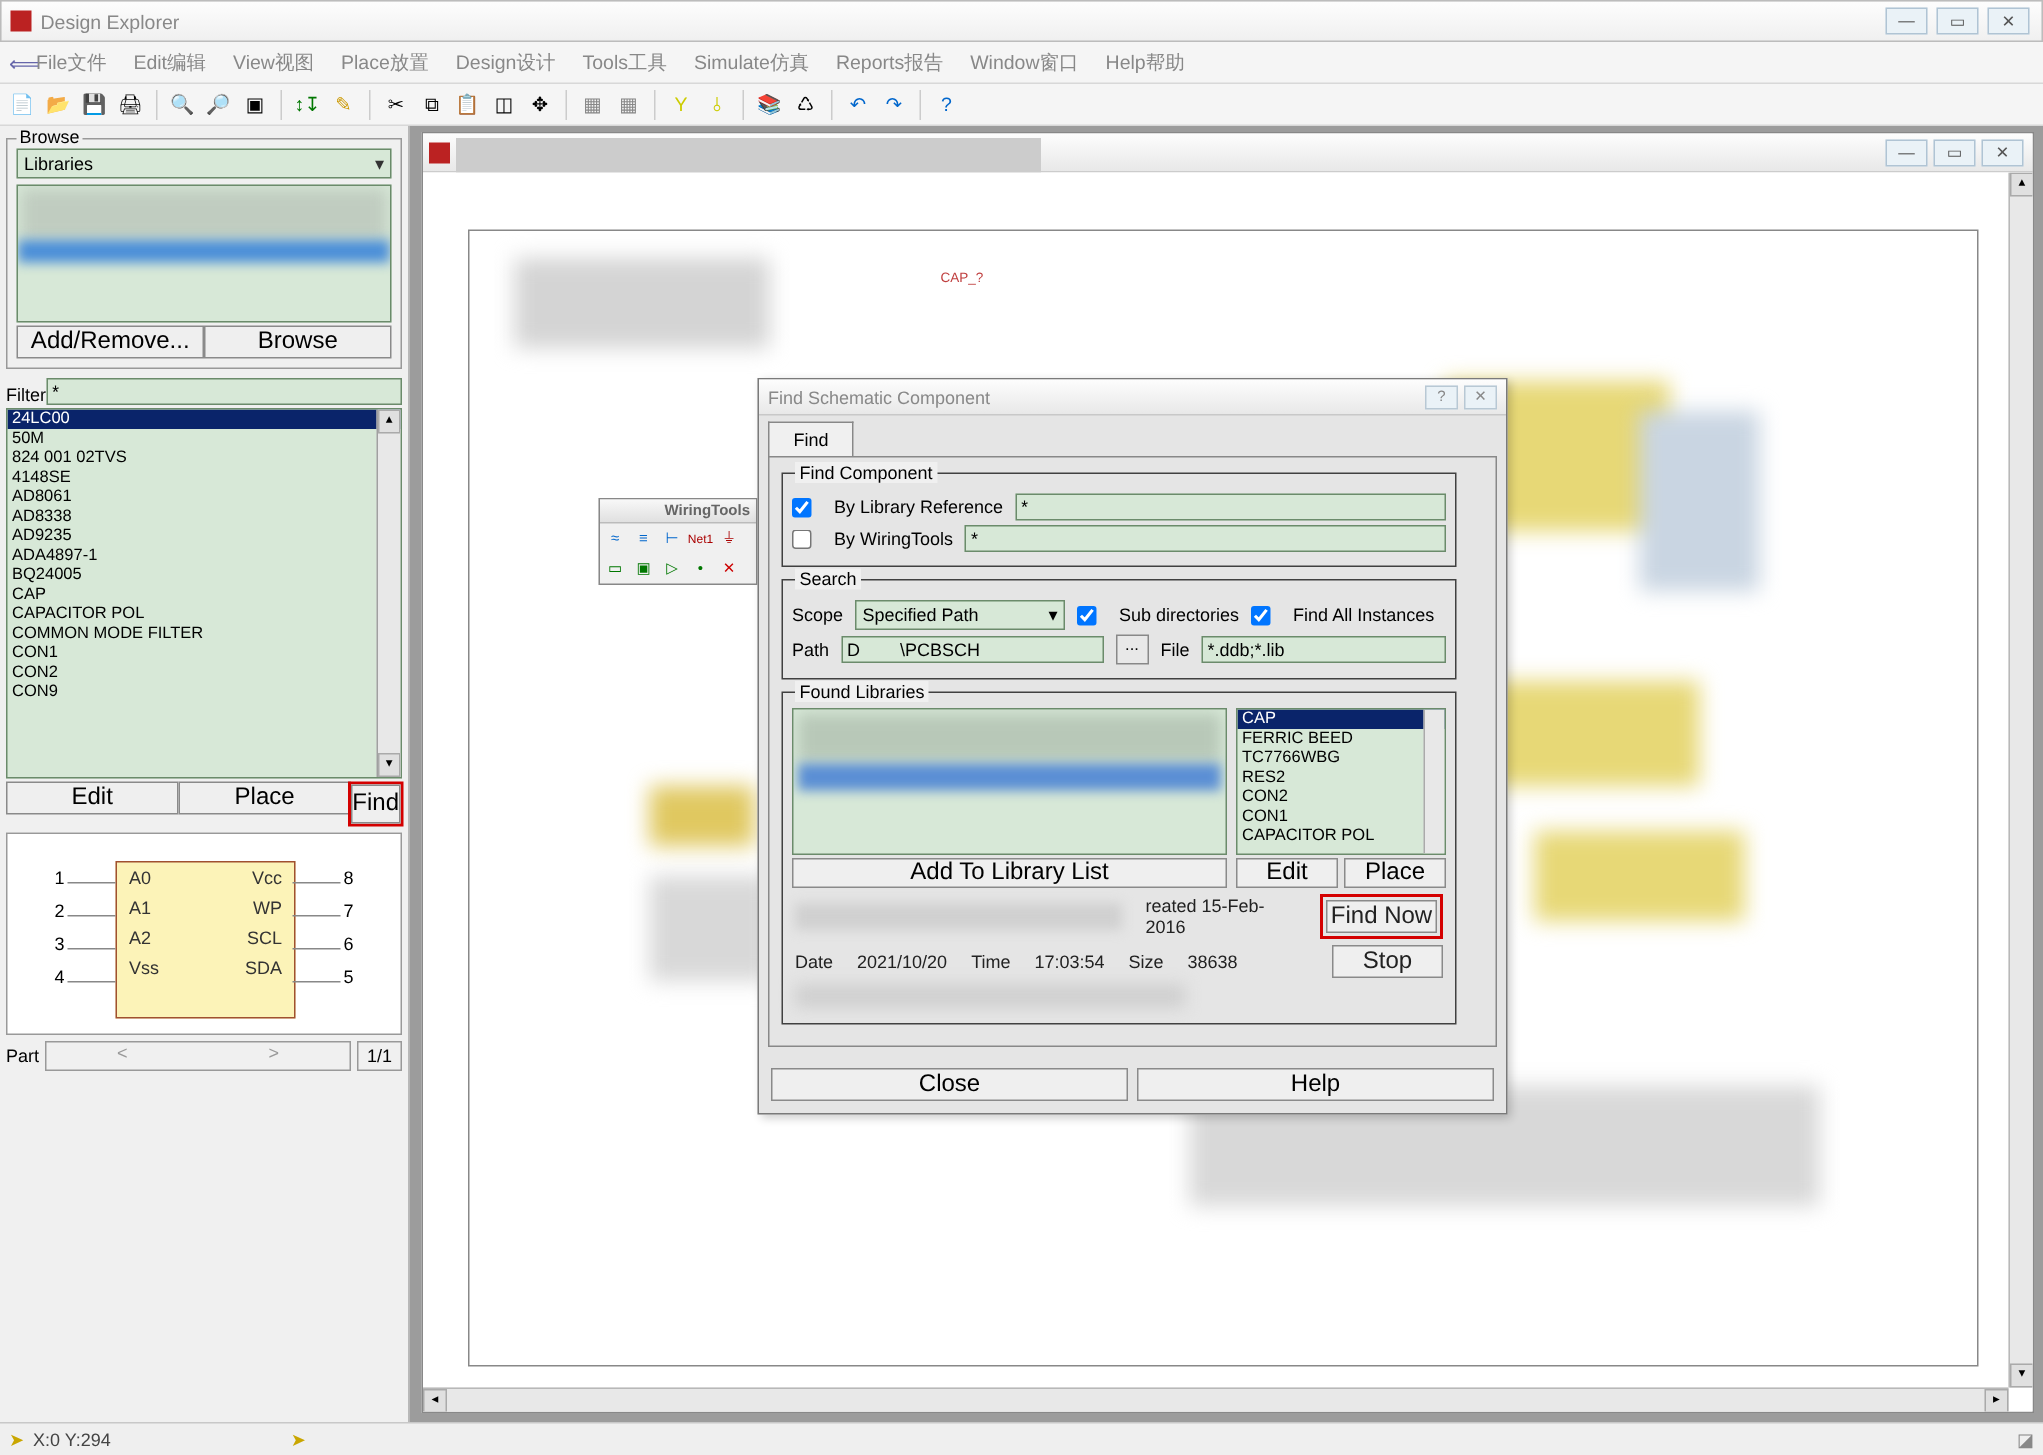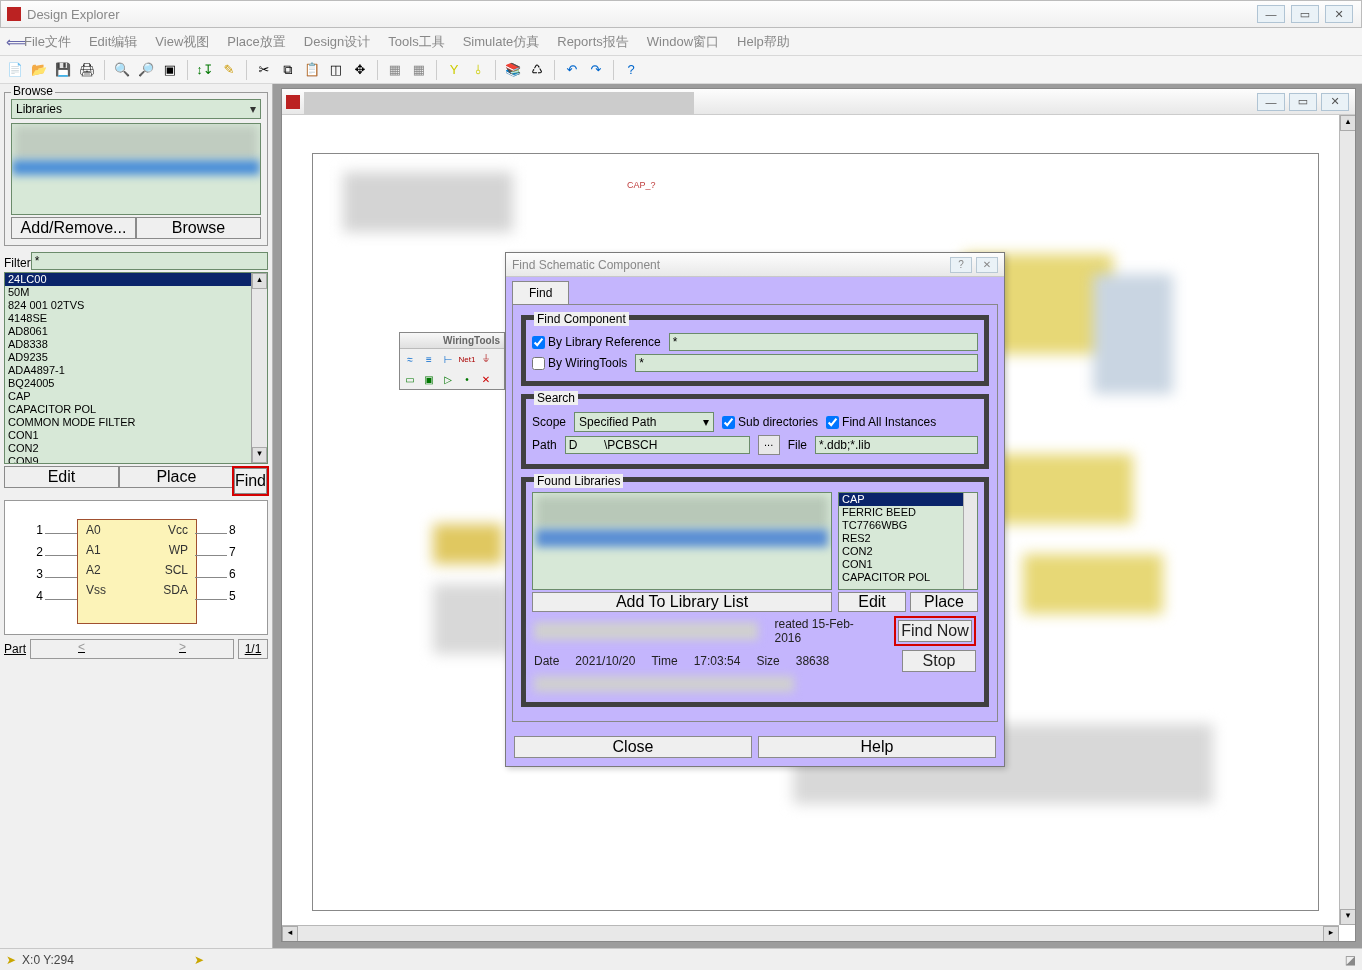--- a/index.html
+++ b/index.html
@@ -35,39 +35,39 @@
 .combo .dd { color:#333; }
 
 .listbox { width:100%; background:#d7e8d7; border:1px solid #6b8b6b; margin-top:4px; font-size:11px; overflow:hidden; }
 
 .btnrow { display:flex; margin-top:2px; }
 .wbtn { flex:1; background:#efefef; border:1px solid #8a8a8a; height:22px; font-size:16px; display:flex; align-items:center; justify-content:center; cursor:default; }
 
 .filterrow { display:flex; align-items:flex-end; margin:4px 2px 0 2px; font-size:12px; }
 .filterrow input { flex:1; background:#d7e8d7; border:1px solid #6b8b6b; height:18px; padding:0 3px; font-size:12px; }
 
-.componentlist { margin:2px 2px 0 2px; border:1px solid #6b8b6b; background:#d7e8d7; height:192px; font-size:11px; overflow:hidden; position:relative; }
+.componentlist { margin:2px 2px 0 2px; border:1px solid #6b8b6b; background:#d7e8d7; height:247px; font-size:11px; overflow:hidden; position:relative; }
 .componentlist .lbitem { padding:0 3px; height:13px; line-height:13px; }
 .componentlist .sel { background:#0a246a; color:#fff; }
 .complist-scroll { position:absolute; right:0; top:0; bottom:0; width:16px; border-left:1px solid #a0a0a0; background:#e8e8e8; }
 .complist-scroll .sbtn { height:16px; background:#e0e0e0; border:1px solid #aaa; font-size:9px; text-align:center; }
 
 .editrow { display:flex; margin:2px 2px 0 2px; }
 .editrow .wbtn { flex:1; }
 .findbox-hi { border:2px solid #d40000; padding:0; margin-left:-2px; margin-right:-1px; }
 .findbox-hi .wbtn { height:26px; }
 
 .previewbox { margin:4px 2px 2px 2px; border:1px solid #999; background:#fff; height:135px; position:relative; }
 .chip { position:absolute; left:72px; top:18px; width:120px; height:105px; background:#fcf3b8; border:1px solid #a05030; }
 .chip .pinrow { display:flex; justify-content:space-between; padding:3px 8px; font-size:12px; color:#333; }
 .previewbox .pinnuml { position:absolute; left:20px; font-size:12px; text-align:right; width:18px; }
 .previewbox .pinnumr { position:absolute; right:20px; font-size:12px; text-align:left; width:18px; }
 .previewbox .pinline { position:absolute; height:1px; background:#888; width:32px; }
 
-.partrow { display:flex; align-items:center; margin:2px; font-size:12px; gap:4px;text-decoration:underline; }
+.partrow { display:flex; align-items:center; margin:2px; font-size:12px; gap:4px; }
 .partrow .pscroll { flex:1; height:20px; border:1px solid #999; display:flex; }
 .partrow .pscroll div { flex:1; text-align:center; color:#999; }
 .partrow .pn { width:30px; border:1px solid #999; text-align:center; height:20px; line-height:18px; }
 
 
 .rightpanel { flex:1; background:#9c9c9c; position:relative; }
 .childwin { position:absolute; left:8px; top:4px; right:6px; bottom:6px; background:#fff; border:1px solid #888; display:flex; flex-direction:column; }
 .childtitle { height:26px; background:linear-gradient(#fdfdfd,#e8e8e8); border-bottom:1px solid #ccc; display:flex; align-items:center; padding-left:4px; }
 .childtitle .ticon2 { width:14px; height:14px; background:#b22; margin-right:4px; }
 .childtitle .winbtns { gap:4px; padding-right:6px; }
@@ -81,31 +81,31 @@
 .bi2 { left:650px; top:100px; width:150px; height:100px; background:#e7d876; }
 .bi3 { left:780px; top:120px; width:80px; height:120px; background:#c9d5e2; }
 .bi4 { left:660px; top:300px; width:160px; height:70px; background:#e7d876; }
 .bi5 { left:710px; top:400px; width:140px; height:60px; background:#e7d876; }
 .bi6 { left:480px; top:570px; width:420px; height:80px; background:#d8d8d8; }
 .bi7 { left:120px; top:370px; width:70px; height:40px; background:#e0c860; }
 .bi8 { left:120px; top:430px; width:80px; height:70px; background:#d8d8d8; }
 .redtxt { position:absolute; left:314px; top:26px; font-size:9px; color:#c04040; }
 
 
-.finddlg { position:absolute; left:192px; top:98px; width:500px; background:#c4b5fd; border:1px solid #7a7a7a; box-shadow:2px 2px 6px rgba(0,0,0,.2); }
+.finddlg { position:absolute; left:192px; top:98px; width:500px; background:#e5e5e5; border:1px solid #7a7a7a; box-shadow:2px 2px 6px rgba(0,0,0,.2); }
 .finddlg .dtitle { height:24px; background:linear-gradient(#fdfdfd,#e8e8e8); border-bottom:1px solid #c8c8c8; display:flex; align-items:center; padding:0 6px; font-size:12px; color:#888; }
 .finddlg .dtitle .dwbtns { margin-left:auto; display:flex; gap:4px; }
 .dwbtns .dwb { width:22px; height:16px; border:1px solid #b8c8d4; background:#eaf2f7; font-size:10px; text-align:center; line-height:14px; }
 .finddlg .tabrow { padding:4px 6px 0 6px; }
 .finddlg .tabrow .ftab { display:inline-block; border:1px solid #888; border-bottom:none; padding:4px 16px; font-size:12px; background:#f0f0f0; }
 .finddlg .dbody { border:1px solid #888; margin:0 6px 6px 6px; padding:6px; }
-.fgb { border:5px solid #404040; margin:4px 2px 8px 2px; padding:10px 6px 6px 6px; position:relative; }
+.fgb { border:1px solid #404040; margin:4px 20px 8px 2px; padding:10px 6px 6px 6px; position:relative; }
 .fgb .fgt { position:absolute; top:-8px; left:8px; background:#f0f0f0; font-size:12px; padding:0 3px; }
 .frow { display:flex; align-items:center; gap:8px; margin:3px 0; font-size:12px; }
-.frow label { display:flex; align-items:center; gap:3px; }
+.frow label { display:flex; align-items:center; gap:15px; }
 .frow input[type=checkbox],.frow input[type=radio] { width:13px; height:13px; }
 .gin { flex:1; background:#d7e8d7; border:1px solid #6b8b6b; height:18px; padding:0 3px; font-size:12px; }
 .sscope { width:140px; background:#d7e8d7; border:1px solid #6b8b6b; height:20px; display:flex; align-items:center; padding:0 4px; font-size:12px; justify-content:space-between; }
 .pathbtn { width:22px; height:20px; border:1px solid #888; background:#e8e8e8; text-align:center; font-size:11px; }
 .foundrow { display:flex; gap:6px; }
 .foundleft { flex:1; }
 .foundleft .flist { background:#d7e8d7; border:1px solid #6b8b6b; height:98px; position:relative; overflow:hidden; }
 .foundleft .flist .frblur { position:absolute; left:3px; top:3px; right:3px; height:32px; background:#b8c8b8; filter:blur(5px); }
 .foundleft .flist .frblur2 { position:absolute; left:3px; top:36px; right:3px; height:18px; background:#5a8ed4; filter:blur(4px); }
 .foundright { width:140px; }

